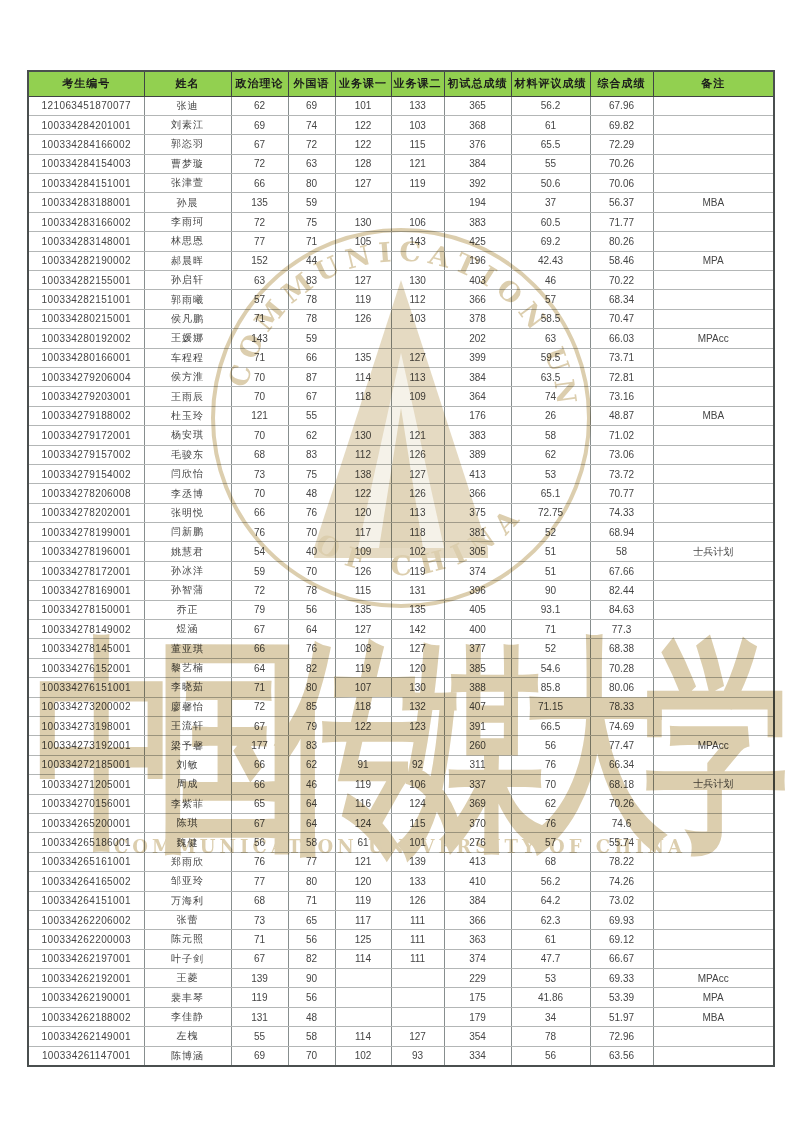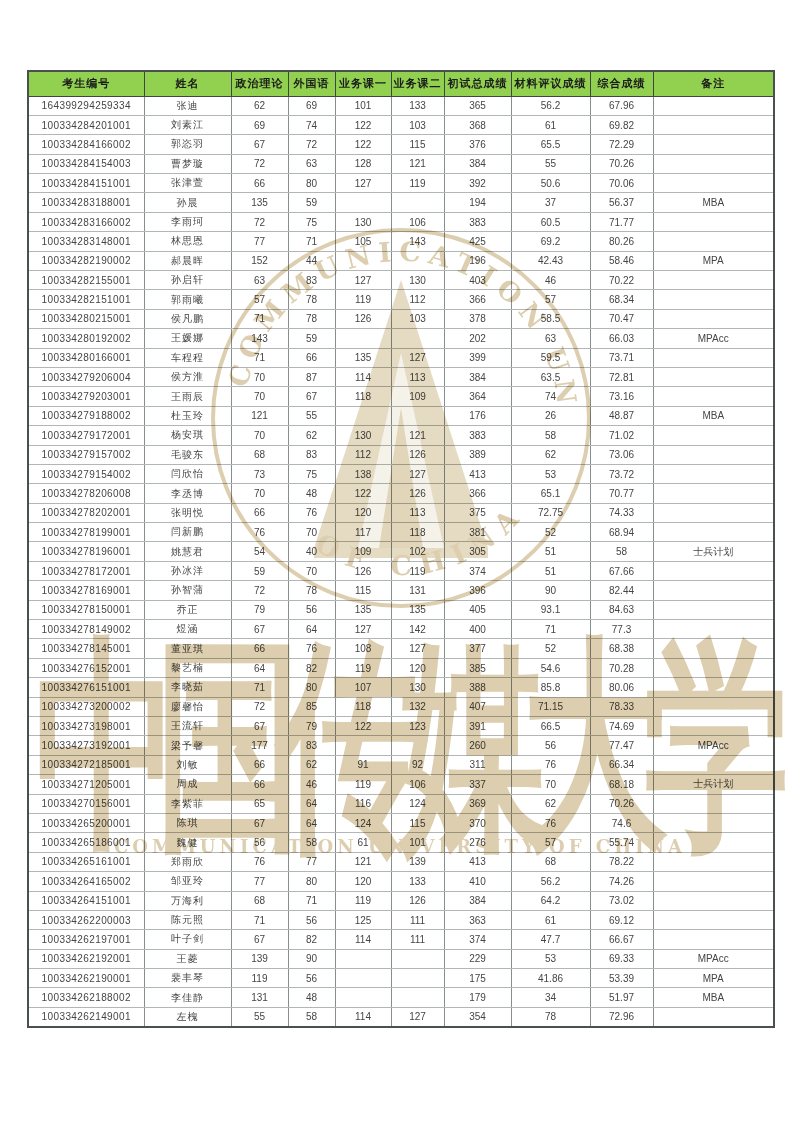--- a/index.html
+++ b/index.html
@@ -119,21 +119,21 @@
           <th>业务课一</th>
           <th>业务课二</th>
           <th>初试总成绩</th>
           <th>材料评议成绩</th>
           <th>综合成绩</th>
           <th>备注</th>
         </tr>
     </thead>
     <tbody>
         <tr>
-          <td>164399294259334</td>
+          <td>121063451870077</td>
           <td>张迪</td>
           <td>62</td>
           <td>69</td>
           <td>101</td>
           <td>133</td>
           <td>365</td>
           <td>56.2</td>
           <td>67.96</td>
           <td></td>
         </tr>
@@ -623,20 +623,32 @@
           <td>68</td>
           <td>71</td>
           <td>119</td>
           <td>126</td>
           <td>384</td>
           <td>64.2</td>
           <td>73.02</td>
           <td></td>
         </tr>
         <tr>
+          <td>100334262206002</td>
+          <td>张蕾</td>
+          <td>73</td>
+          <td>65</td>
+          <td>117</td>
+          <td>111</td>
+          <td>366</td>
+          <td>62.3</td>
+          <td>69.93</td>
+          <td></td>
+        </tr>
+        <tr>
           <td>100334262200003</td>
           <td>陈元照</td>
           <td>71</td>
           <td>56</td>
           <td>125</td>
           <td>111</td>
           <td>363</td>
           <td>61</td>
           <td>69.12</td>
           <td></td>
@@ -692,20 +704,32 @@
         <tr>
           <td>100334262149001</td>
           <td>左槐</td>
           <td>55</td>
           <td>58</td>
           <td>114</td>
           <td>127</td>
           <td>354</td>
           <td>78</td>
           <td>72.96</td>
+          <td></td>
+        </tr>
+        <tr>
+          <td>100334261147001</td>
+          <td>陈博涵</td>
+          <td>69</td>
+          <td>70</td>
+          <td>102</td>
+          <td>93</td>
+          <td>334</td>
+          <td>56</td>
+          <td>63.56</td>
           <td></td>
         </tr>
       </tbody>
   </table>
 
   <div class="watermark">
     <svg class="wm-seal" viewBox="0 0 410 410" fill="none">
       <circle cx="205" cy="200" r="188" stroke="currentColor" stroke-width="4"></circle>
       <defs>
         <path id="arcTop" d="M 48,200 A 157,157 0 1 1 362,200"></path>

